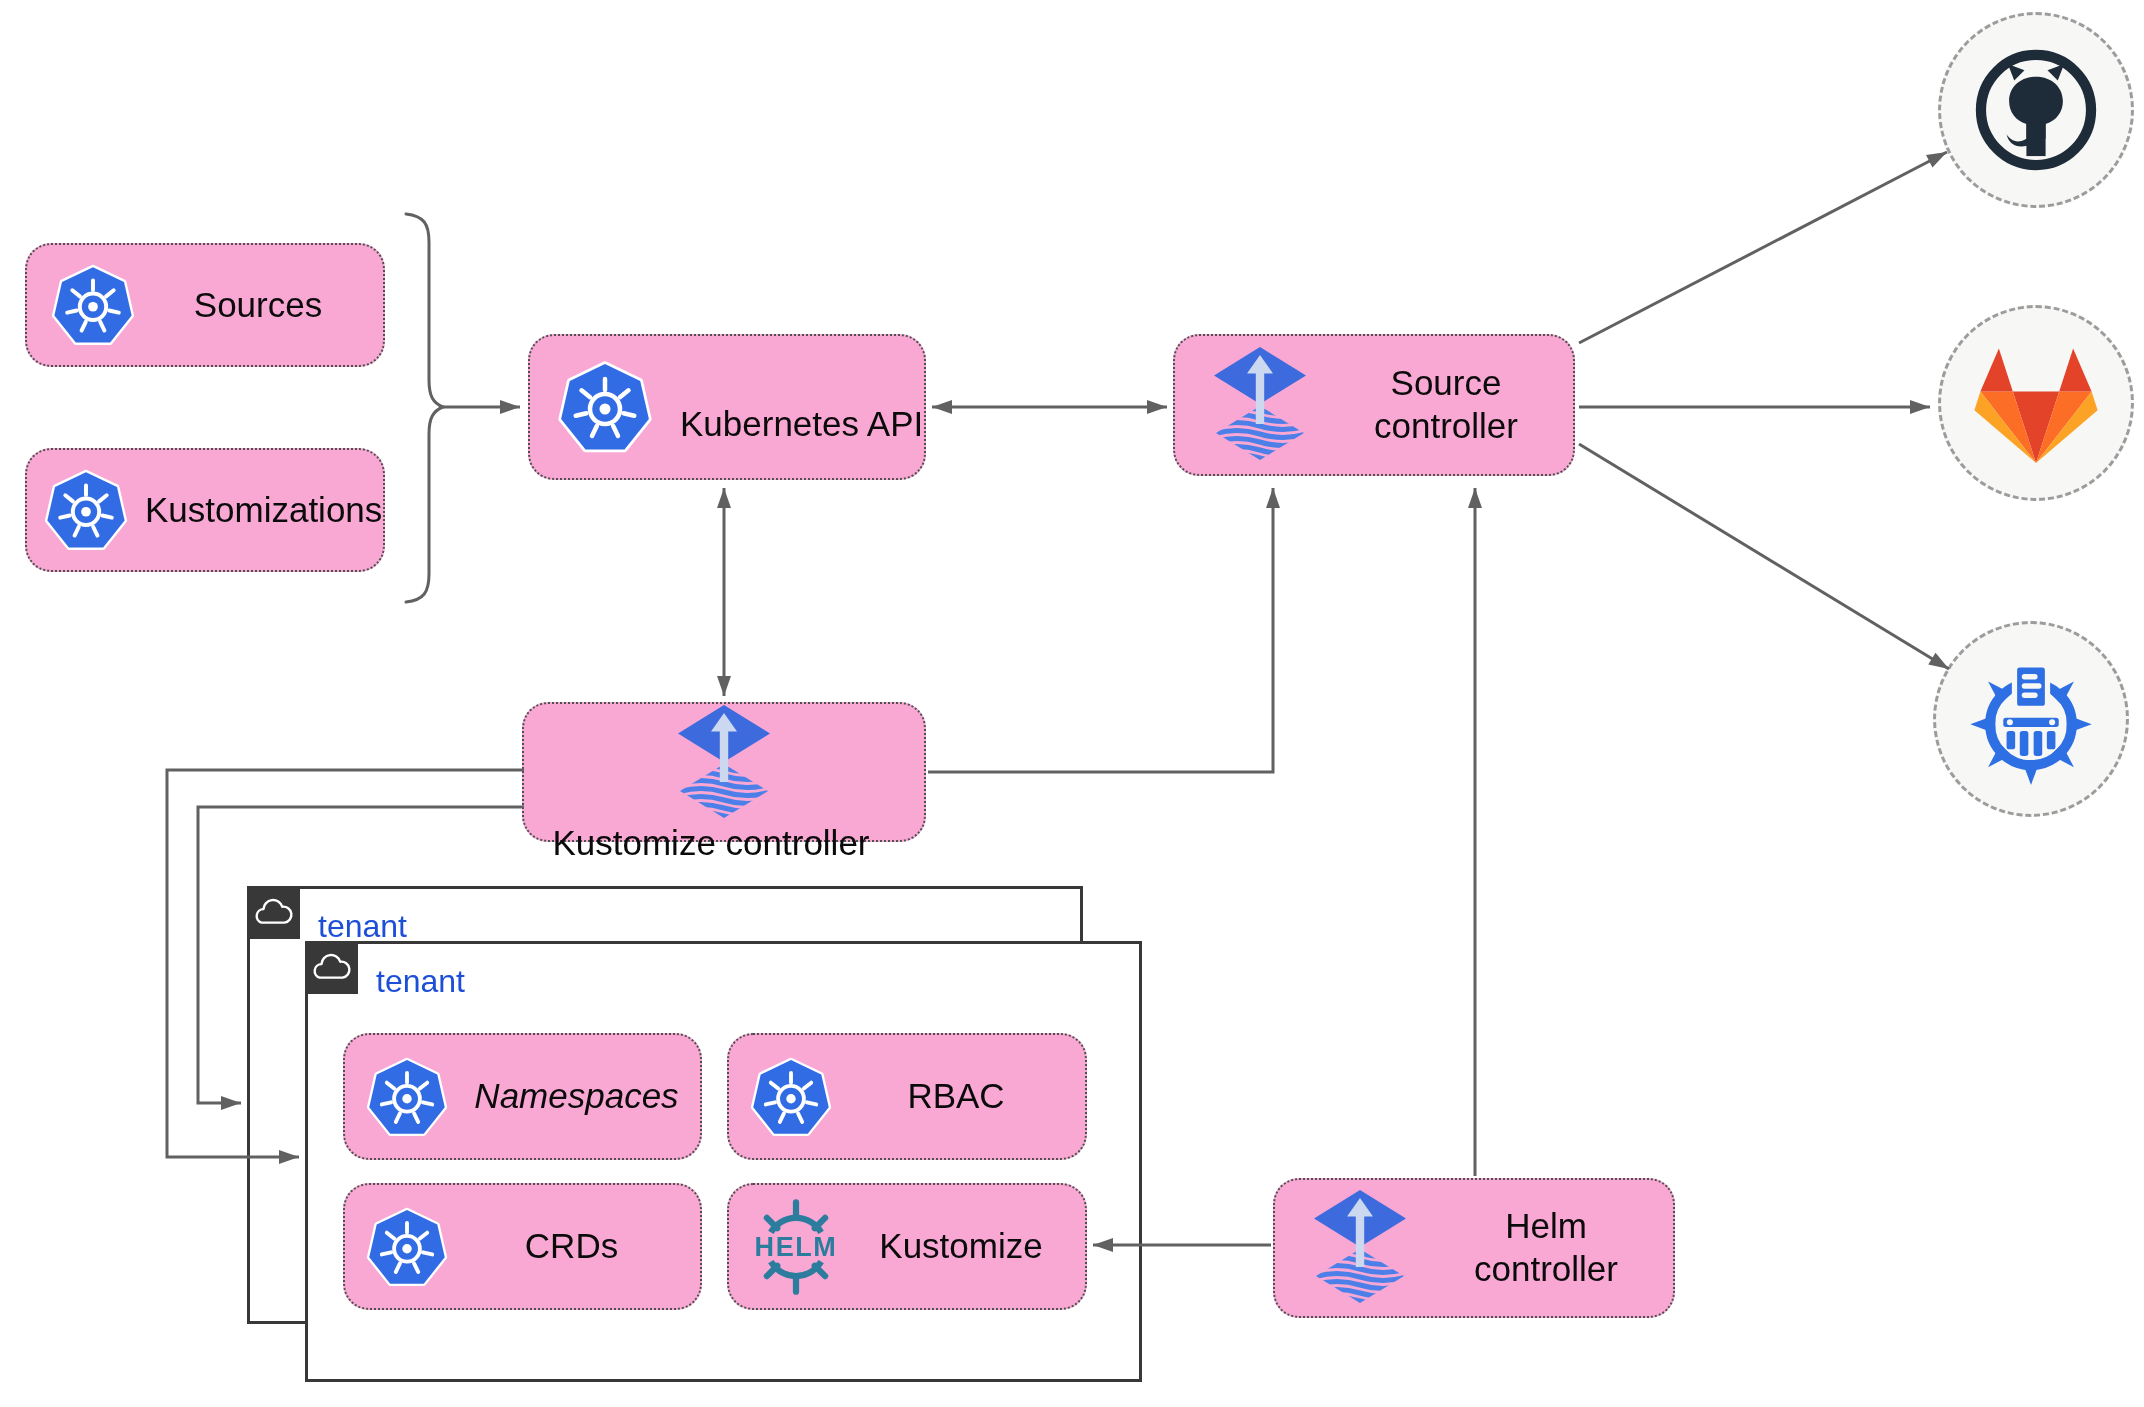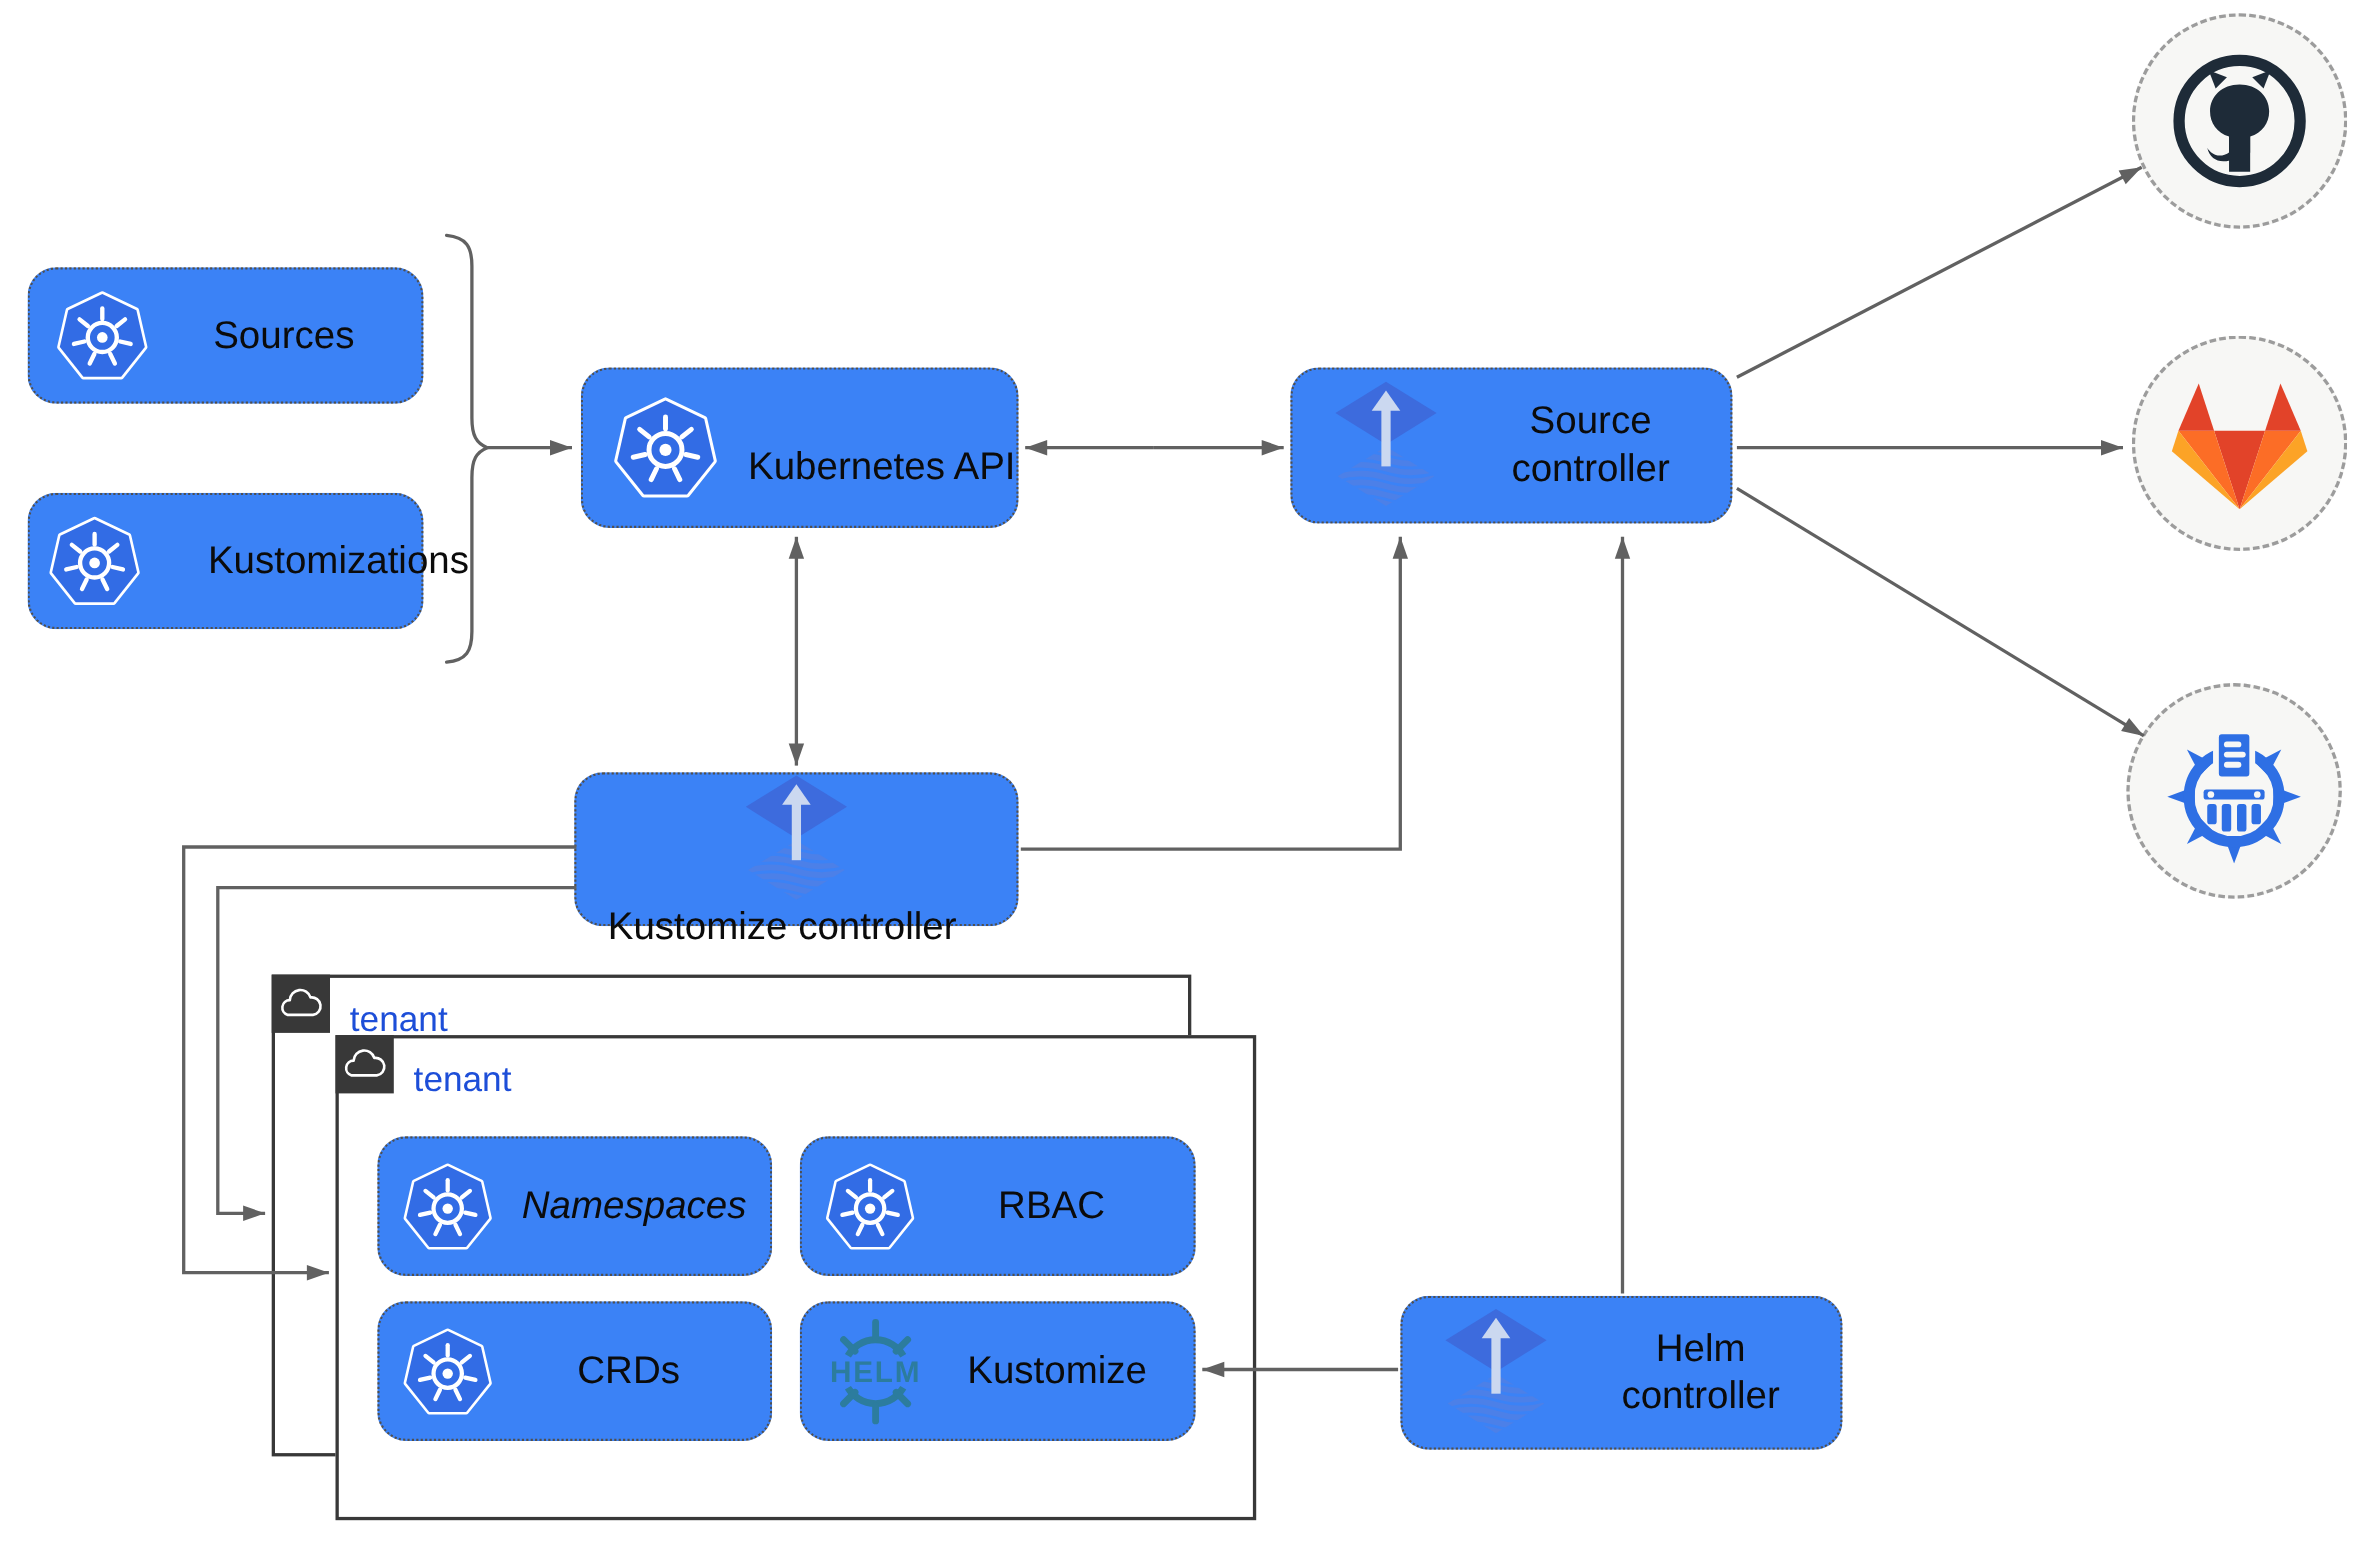--- a/index.html
+++ b/index.html
@@ -1,19 +1,19 @@
 <!DOCTYPE html>
 <html><head>
 <meta charset="utf-8">
 <style>
   html,body{margin:0;padding:0;background:#ffffff;font-family:"Liberation Sans",sans-serif;}
   #canvas{position:relative;width:2144px;height:1407px;background:#ffffff;overflow:hidden;}
 
   
-  .node{position:absolute;box-sizing:border-box;background:#3b82f6;border:2px dotted #4f4f4f;
+  .node{position:absolute;box-sizing:border-box;background:#f9a8d4;border:2px dotted #4f4f4f;
         border-radius:26px;display:flex;align-items:center;z-index:3;}
   .node .icon-wrap{flex:0 0 auto;display:flex;align-items:center;justify-content:center;}
   .node .lbl{flex:1;text-align:center;font-size:35px;color:#0b0b0b;line-height:1.22;padding-right:26px;}
   .node .lbl.nowrap{white-space:nowrap;}
 
   
   svg.wires{position:absolute;left:0;top:0;z-index:5;pointer-events:none;}
 
   
   .tenant{position:absolute;box-sizing:border-box;background:#ffffff;border:3px solid #383838;}
@@ -160,21 +160,21 @@
     </div>
     <div class="lbl nowrap">Sources</div>
   </div>
 
   <div class="node" style="left:25px;top:448px;width:360px;height:124px;">
     <div class="icon-wrap" style="width:118px;">
       <svg width="88" height="90" viewBox="0 0 100 100">
           <use href="#k8s-icon"></use>
         </svg>
     </div>
-    <div class="lbl nowrap" style="padding-right:14px;margin-left:44px;">Kustomizations</div>
+    <div class="lbl nowrap" style="padding-right:14px;">Kustomizations</div>
   </div>
 
   <div class="node" style="left:528px;top:334px;width:398px;height:146px;">
     <div class="icon-wrap" style="width:150px;">
       <svg width="100" height="102" viewBox="0 0 100 100">
           <use href="#k8s-icon"></use>
         </svg>
     </div>
     <div class="lbl nowrap" style="padding-right:20px;margin-top:35px;">Kubernetes API</div>
   </div>

